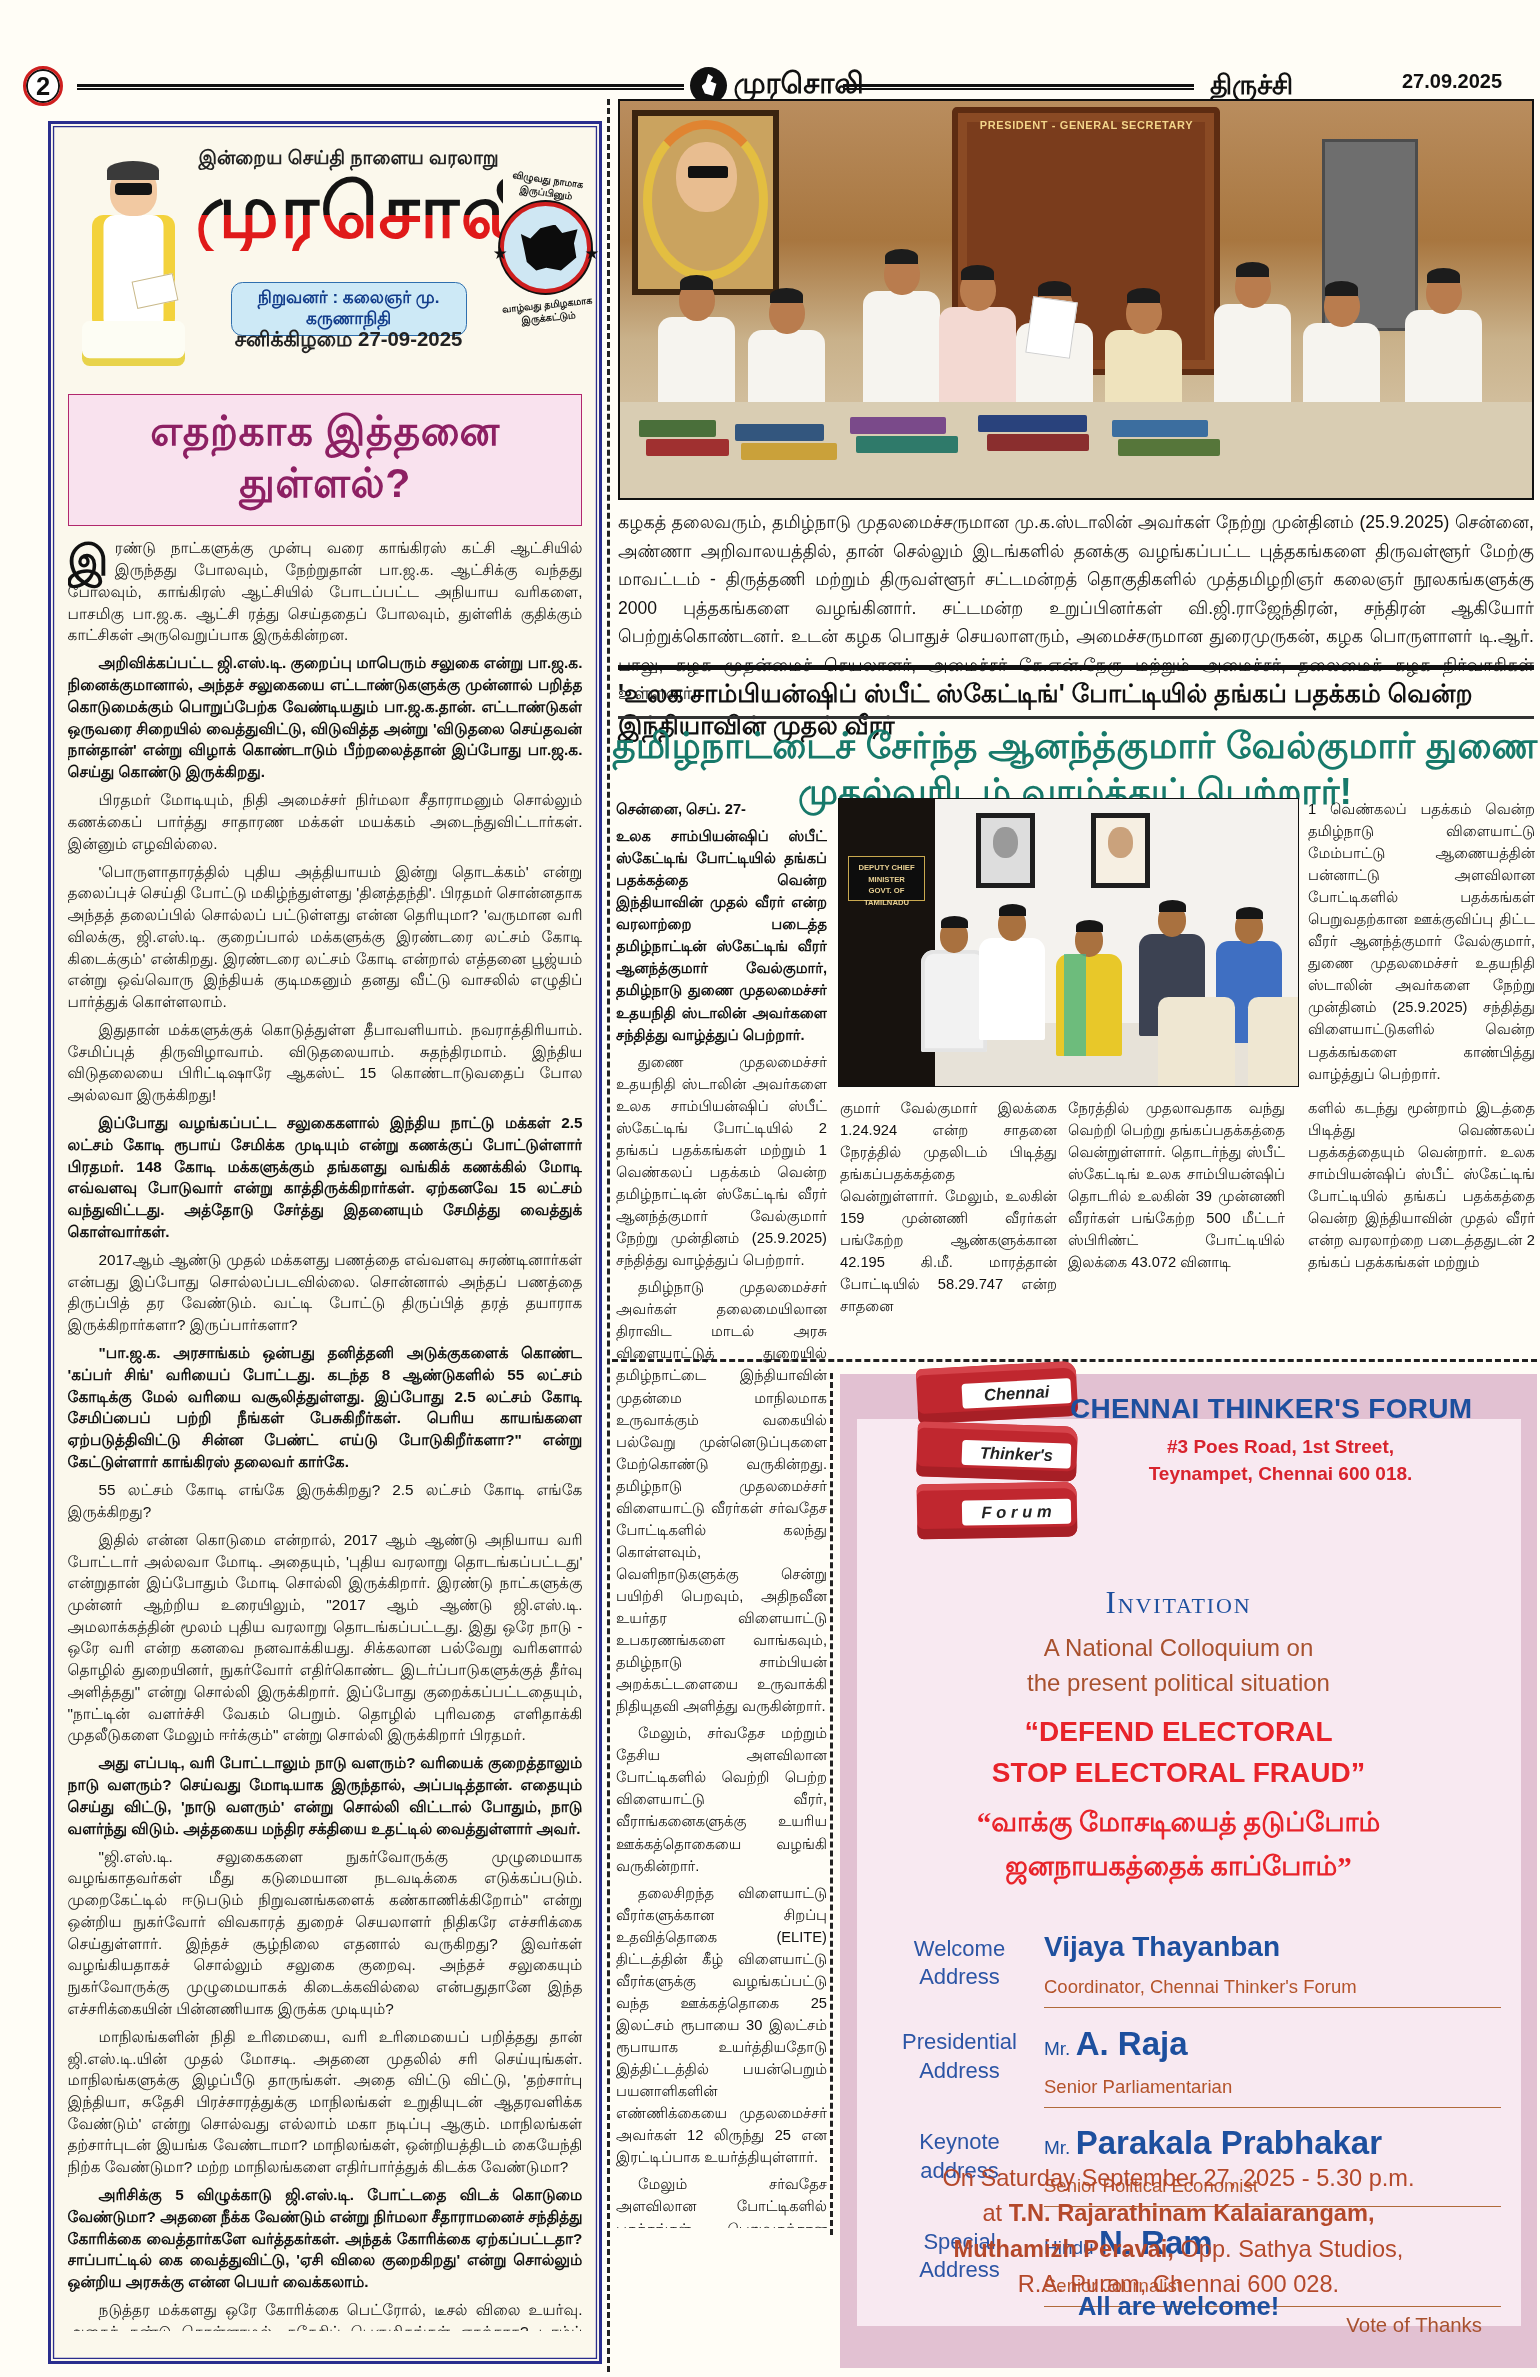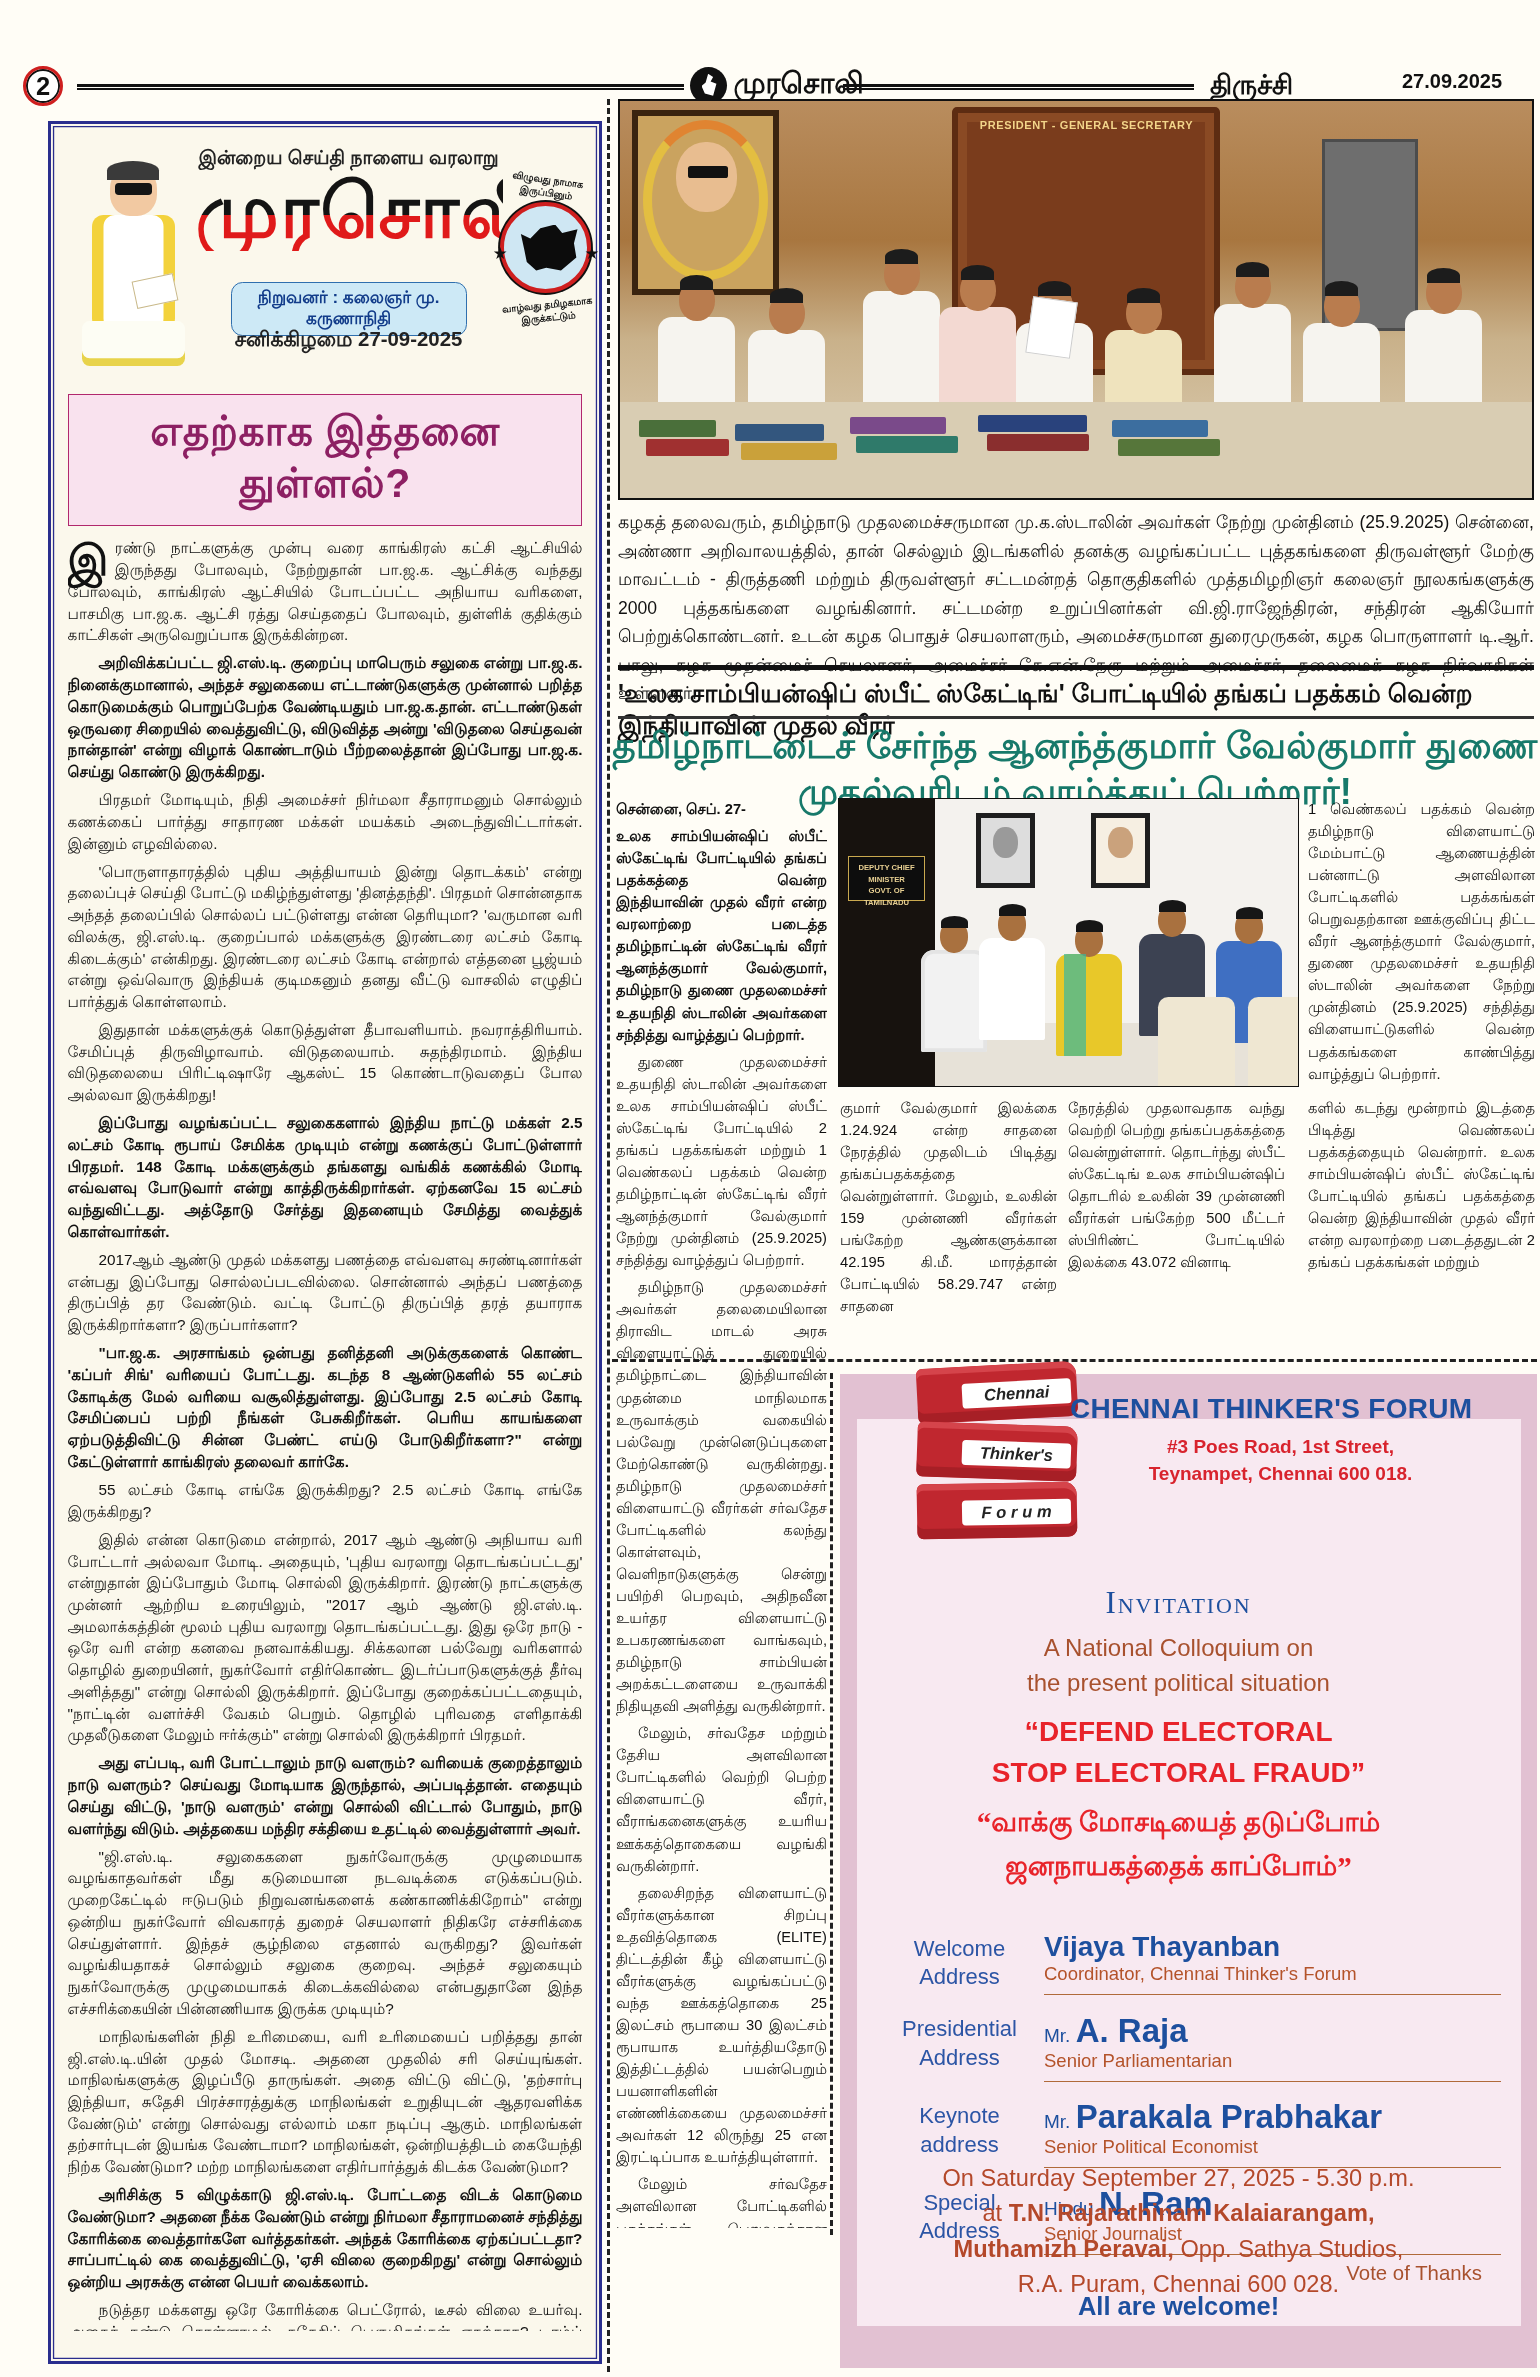--- a/index.html
+++ b/index.html
@@ -161,21 +161,21 @@
   .inv-slogan-en { margin-top:11.5px; font-size:28px; font-weight:bold; color:#e8232a; line-height:1.4; }
   .inv-slogan-ta { margin-top:9px; font-size:27px; font-weight:bold; color:#e8232a; line-height:1.5; font-family:"Liberation Serif", serif; }
   .q { color:#e8232a; font-size:29px; vertical-align:top; }
   .speakers { position:absolute; left:35px; top:557px; width:626px; }
   .spk { display:flex; margin-bottom:16.6px; }
   .spk-label { width:169px; text-align:center; font-size:22px; color:#2c55a5; line-height:1.3; padding-top:3.8px; }
   .spk-main { flex:1; text-align:left; border-bottom:1.9px solid #b06a3a; padding-bottom:9px; }
   .spk-prefix { font-size:19px; color:#1d4f9e; }
   .spk-name { font-size:28px; font-weight:bold; color:#1d4f9e; }
   .spk-name.big { font-size:33px; }
-  .spk-role { font-size:18.5px; color:#b4532a; margin-top:0; }
+  .spk-role { font-size:18.5px; color:#b4532a; margin-top:13px; }
   .vote { text-align:right; font-size:20.4px; color:#a8512e; margin-top:-9px; padding-right:19px; }
   .sched { position:absolute; left:25.5px; top:787px; width:626px; text-align:center; color:#b4482a;
     font-size:23.6px; line-height:1.5; }
   .sched b { font-weight:bold; }
   .inv-close { position:absolute; left:25.5px; top:918px; width:626px; text-align:center; font-size:25.5px; font-weight:bold; color:#1d4f9e; }
 </style>
 </head>
 <body>
 
 <div id="page">

